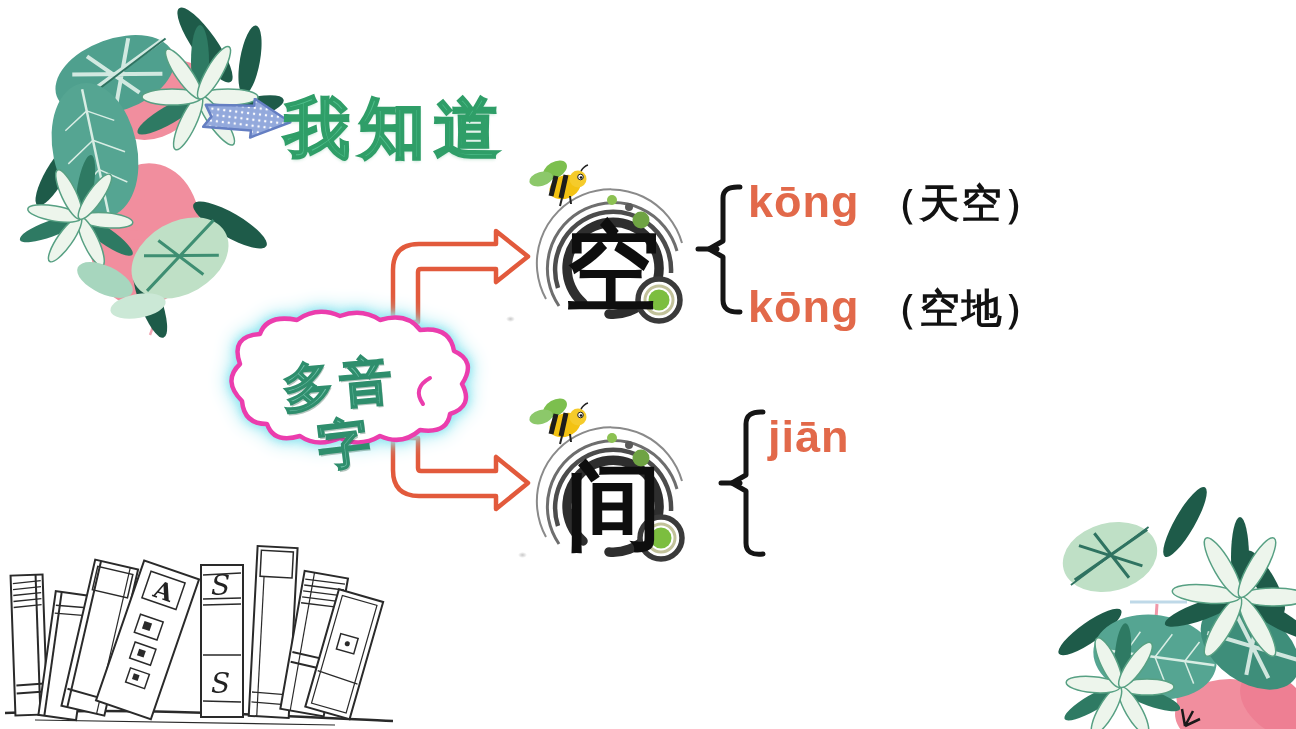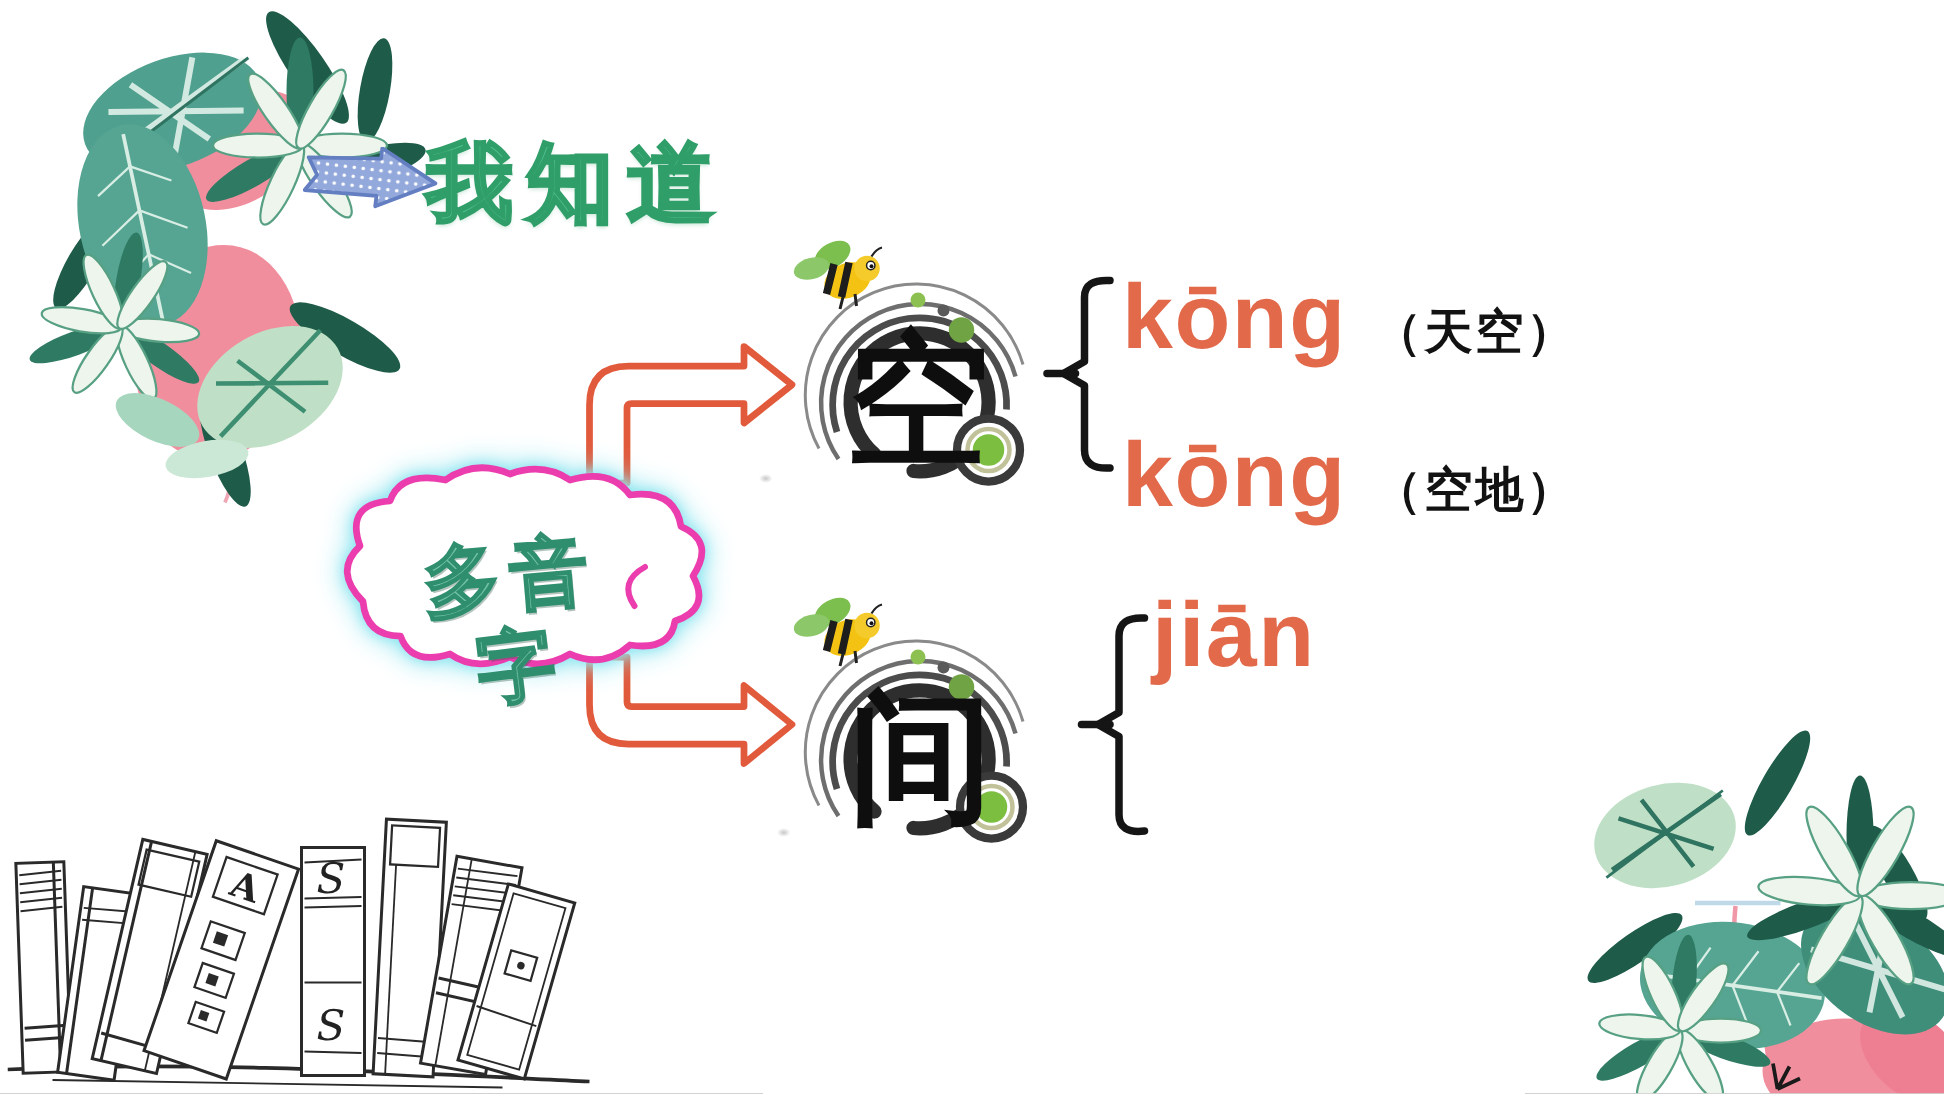--- a/index.html
+++ b/index.html
@@ -6,21 +6,21 @@
   body { background:#888; }
   .stage {
     position:relative; width:1296px; height:729px; overflow:hidden;
     background:var(--page_bg,#ffffff);
     font-family:"Liberation Sans", sans-serif;
   }
   .abs { position:absolute; }
 
   .page-title {
     left:284px; top:84px;
-    font-size:58px; font-weight:900; letter-spacing:9px;
+    font-size:66px; font-weight:900; letter-spacing:9px;
     color:var(--title_green,#4FBE8B);
     -webkit-text-stroke:2px #2f9e68;
     text-shadow:0 2px 3px rgba(47,158,104,.25);
   }
 
   .cloud-glow { filter:drop-shadow(0 0 4px var(--cloud_glow,#8FE5F0)) drop-shadow(0 0 9px var(--cloud_glow,#8FE5F0)); }
 
   .cloud-line {
     font-weight:900; color:var(--cloud_text,#72C2A9);
     -webkit-text-stroke:1.5px #2f8e6d;
@@ -30,25 +30,25 @@
   .cloud-line2 { left:318px; top:410px; font-size:52px; transform:rotate(-7deg); }
 
   .big-char {
     width:116px; height:108px; line-height:108px; text-align:center;
     font-size:96px; font-weight:900; color:#0e0e0e;
   }
   .char1 { left:554px; top:213px; }
   .char2 { left:556px; top:452px; }
 
   .reading-row { display:flex; align-items:baseline; gap:18px; white-space:nowrap; }
-  .pinyin { font-size:61px; font-weight:900; color:var(--pinyin,#E2694A); letter-spacing:1px; }
-  .gloss  { font-size:32px; font-weight:900; color:var(--gloss,#121212); letter-spacing:2px; }
+  .pinyin { font-size:45px; font-weight:900; color:var(--pinyin,#E2694A); letter-spacing:1px; }
+  .gloss  { font-size:40px; font-weight:900; color:var(--gloss,#121212); letter-spacing:2px; }
   .row1 { left:748px; top:176px; }
   .row2 { left:748px; top:281px; }
-  .row3 { left:768px; top:388px; }
+  .row3 { left:768px; top:411px; }
   .row4 { left:768px; top:516px; }
 
   .smudge { width:9px; height:6px; border-radius:50%;
     background:radial-gradient(#9a9a9a,transparent 70%); opacity:.55; }
 </style>
 </head>
 <body>
 
 <div class="stage">
 

